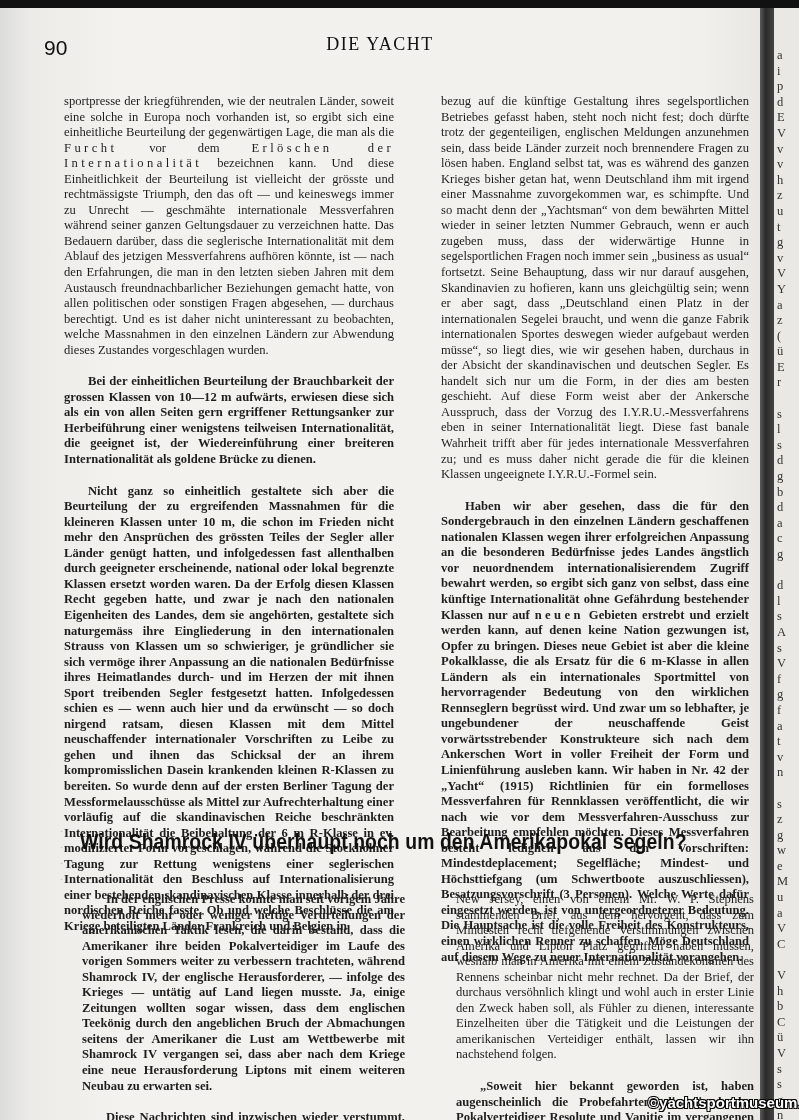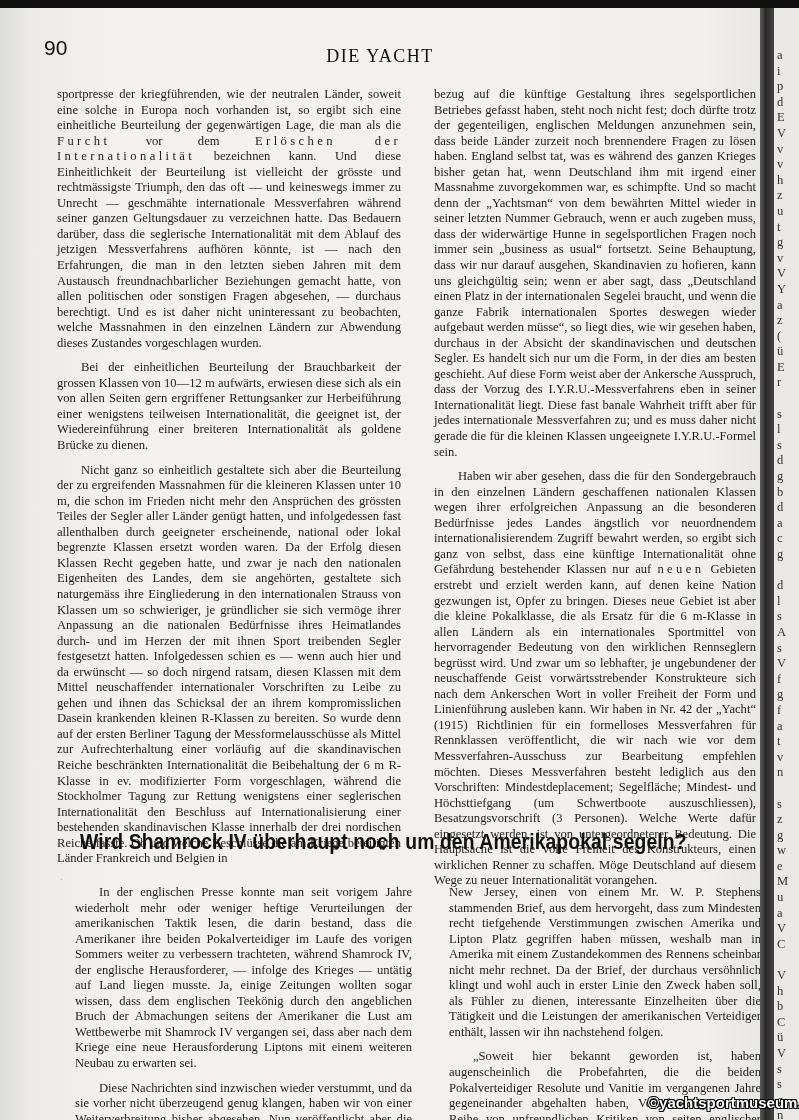--- a/index.html
+++ b/index.html
@@ -19,27 +19,27 @@
     background: linear-gradient(90deg, #5a5a5a, #2a2a2a 40%, #444 100%);
   }
   .nextpage {
     position: absolute; left: 774px; top: 8px; width: 25px; height: 1112px;
     background: #e9e8e4; overflow: hidden;
   }
   .nextpage .np-line {
     font-size: 12.5px; line-height: 15.6px; padding-left: 3px; color: #333; white-space: nowrap;
   }
   .page-number { position: absolute; left: 44px; top: 28px; font-size: 21px; font-family: "Liberation Sans", sans-serif; color: #111; }
-  .running-head { position: absolute; left: 0; width: 760px; top: 26px; text-align: center; font-size: 18px; letter-spacing: 1.5px; color: #111; margin-top: 12px; }
+  .running-head { position: absolute; left: 0; width: 760px; top: 26px; text-align: center; font-size: 18px; letter-spacing: 1.5px; color: #111; }
   .col {
     position: absolute; font-size: 12.6px; line-height: 15.55px;
     text-align: justify; color: #1e1e1e;
   }
-  .col p { margin: 9px; }
-  .col p.indent { text-indent: 24px; }
+  .col p { margin: 16px; }
+  .col p.indent { text-indent: 24px; font-weight: bold; }
   .col-left { left: 48px; top: 70px; width: 362px; }
   .col-right { left: 425px; top: 70px; width: 340px; }
   .spaced { letter-spacing: 3.4px; }
   .article-title {
     position: absolute; left: 80px; top: 822px; width: 700px;
     font-family: "Liberation Sans", "DejaVu Sans", sans-serif; font-weight: bold;
     font-size: 21.5px; color: #111; letter-spacing: 0.1px;
     transform: scaleX(0.9); transform-origin: left center; white-space: nowrap;
   }
   .col2-left { left: 66px; top: 868px; width: 355px; }

